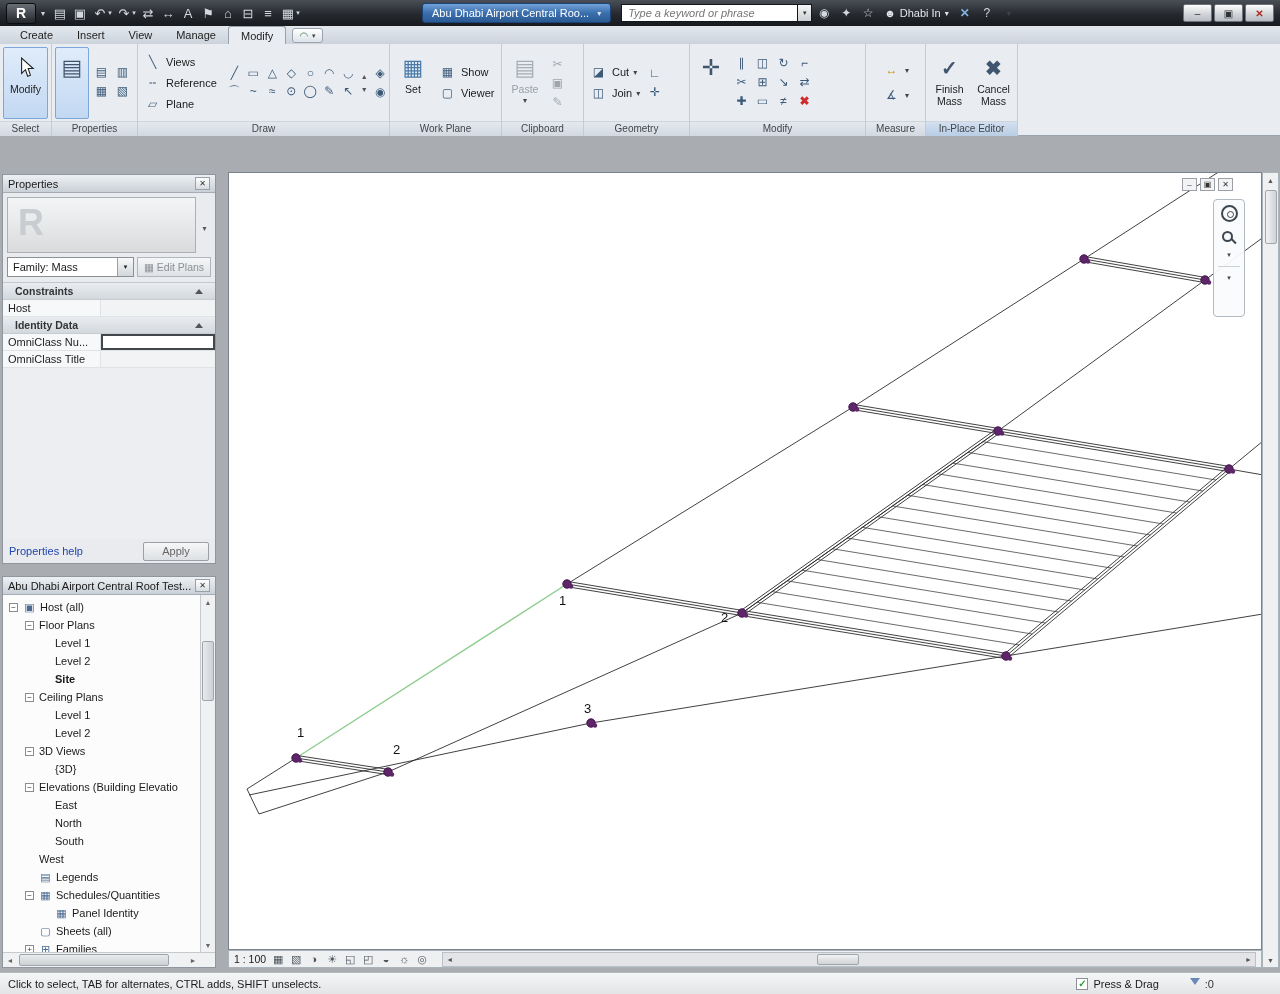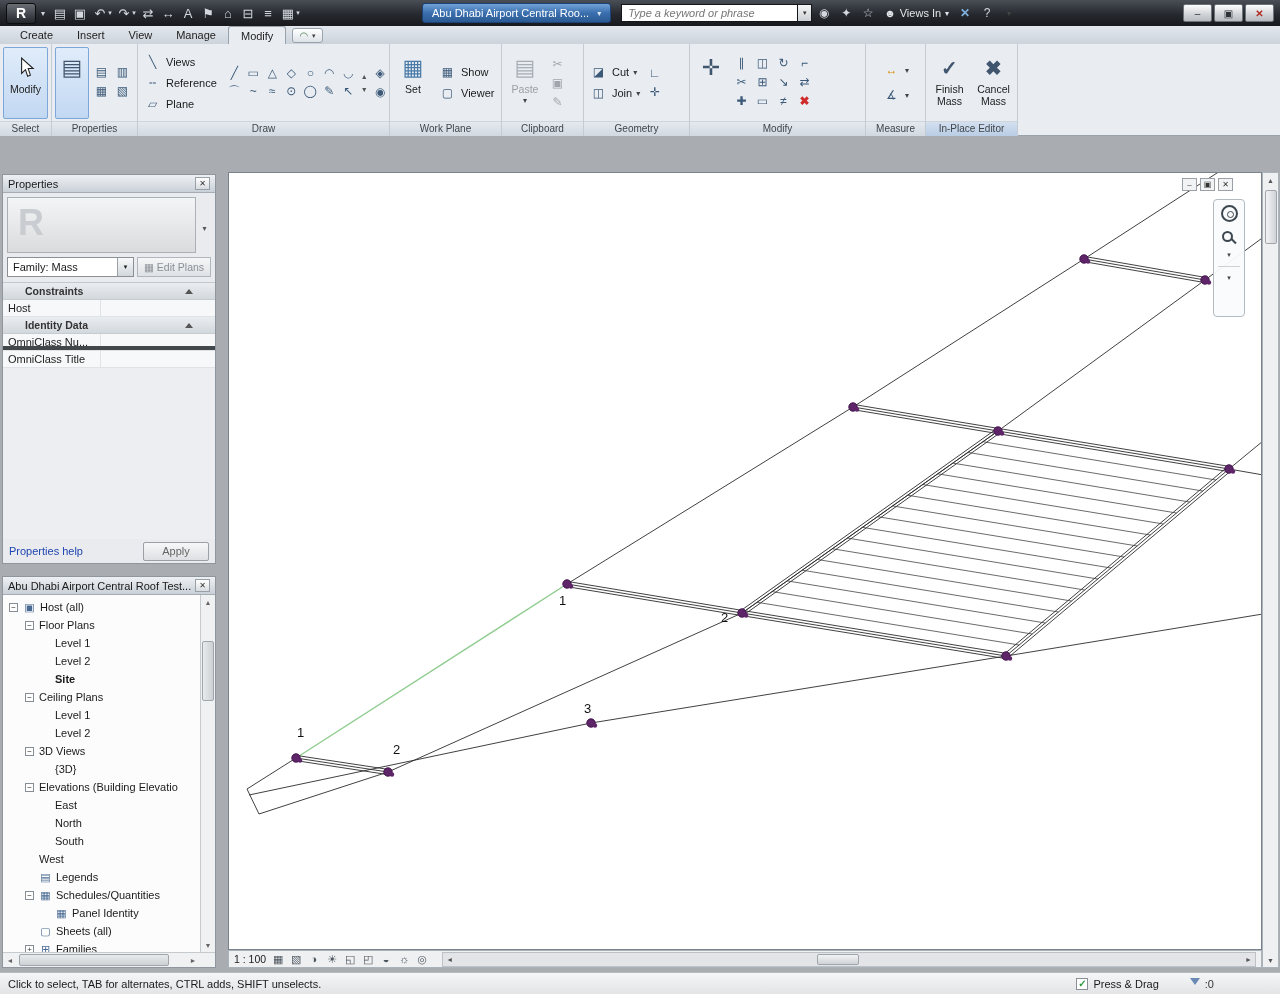--- a/index.html
+++ b/index.html
@@ -66,23 +66,23 @@
 .palx{margin-left:auto;width:15px;height:13px;border:1px solid #98a0a8;background:linear-gradient(#fff,#d8dce0);font-size:8px;display:flex;align-items:center;justify-content:center;flex:none;color:#333;}
 .prevrow{display:flex;margin:4px;gap:2px;flex:none;}
 .preview{flex:1;height:56px;background:linear-gradient(#f4f5f6,#d9dbdd);border:1px solid #aab0b6;position:relative;overflow:hidden;}
 .preview .rlogo{position:absolute;left:10px;top:4px;font-size:36px;font-weight:bold;color:#c9ccd0;}
 .prevdd{width:13px;height:56px;display:flex;align-items:flex-end;justify-content:center;font-size:8px;color:#555;padding-bottom:20px;}
 .selrow{display:flex;margin:0 4px 5px;gap:3px;flex:none;}
 .combo{flex:1;height:20px;background:#fff;border:1px solid #8a9096;display:flex;align-items:center;padding-left:5px;font-size:11px;}
 .comboarrow{margin-left:auto;width:16px;height:18px;background:linear-gradient(#f8f9fa,#d2d7db);border-left:1px solid #9aa0a6;display:flex;align-items:center;justify-content:center;font-size:7px;}
 .edittype{width:74px;height:20px;border:1px solid #b0b6bc;background:linear-gradient(#f5f6f7,#dfe2e5);color:#8a9096;display:flex;align-items:center;justify-content:center;gap:3px;font-size:10.5px;}
 .pgrid{border-top:1px solid #c2c8cd;flex:none;}
-.psec{height:17px;background:linear-gradient(#eaedf0,#d3d8dd);border-bottom:1px solid #c6ccd1;display:flex;align-items:center;padding:0 22px;font-weight:bold;font-size:10.5px;color:#333;}
+.psec{height:17px;background:linear-gradient(#eaedf0,#d3d8dd);border-bottom:1px solid #c6ccd1;display:flex;align-items:center;padding:0 12px;font-weight:bold;font-size:10.5px;color:#333;}
 .chev{width:0;height:0;border-left:4px solid transparent;border-right:4px solid transparent;border-bottom:5px solid #555;margin-left:auto;}
-.prow{height:17px;display:flex;border-bottom:1px solid #e0e3e6;background:#f7f8f9;align-items:stretch;flex-direction:column;}
+.prow{height:17px;display:flex;border-bottom:1px solid #e0e3e6;background:#f7f8f9;align-items:stretch;}
 .plabel{width:98px;padding:2px 5px;border-right:1px solid #e0e3e6;overflow:hidden;white-space:nowrap;color:#222;}
 .pval{flex:1;background:#fff;}
 .pval.gray{background:#f2f3f4;}
 .pval.focus{border:2px solid #42474c;}
 .palfill{flex:1;background:#eceef1;}
 .palfoot{height:24px;display:flex;align-items:center;padding:0 6px;flex:none;}
 .link{color:#1f45b0;}
 .applybtn{margin-left:auto;width:66px;height:19px;background:linear-gradient(#f6f7f8,#dde0e3);border:1px solid #9aa0a6;border-radius:2px;display:flex;align-items:center;justify-content:center;color:#666;}
 
 
@@ -160,21 +160,21 @@
   </div>
   <div class="searchwrap">
     <input class="search" placeholder="Type a keyword or phrase" style="">
     <span class="searchdd">▾</span>
   </div>
   <span class="icbtn">◉</span>
   <span class="icbtn">✦</span>
   <span class="icbtn">☆</span>
   <div class="signin">
     <span>☻</span>
-    <span>Views In</span>
+    <span>Dhabi In</span>
     <span class="dd">▾</span>
   </div>
   <span class="icbtn" style="color:#7fb2e0;font-weight:bold;">✕</span>
   <span class="icbtn">?</span>
   <span class="icbtn dd8">▾</span>
   <div id="winbtns">
     <div class="wbtn">
         <span>–</span>
       </div>
     <div class="wbtn">

